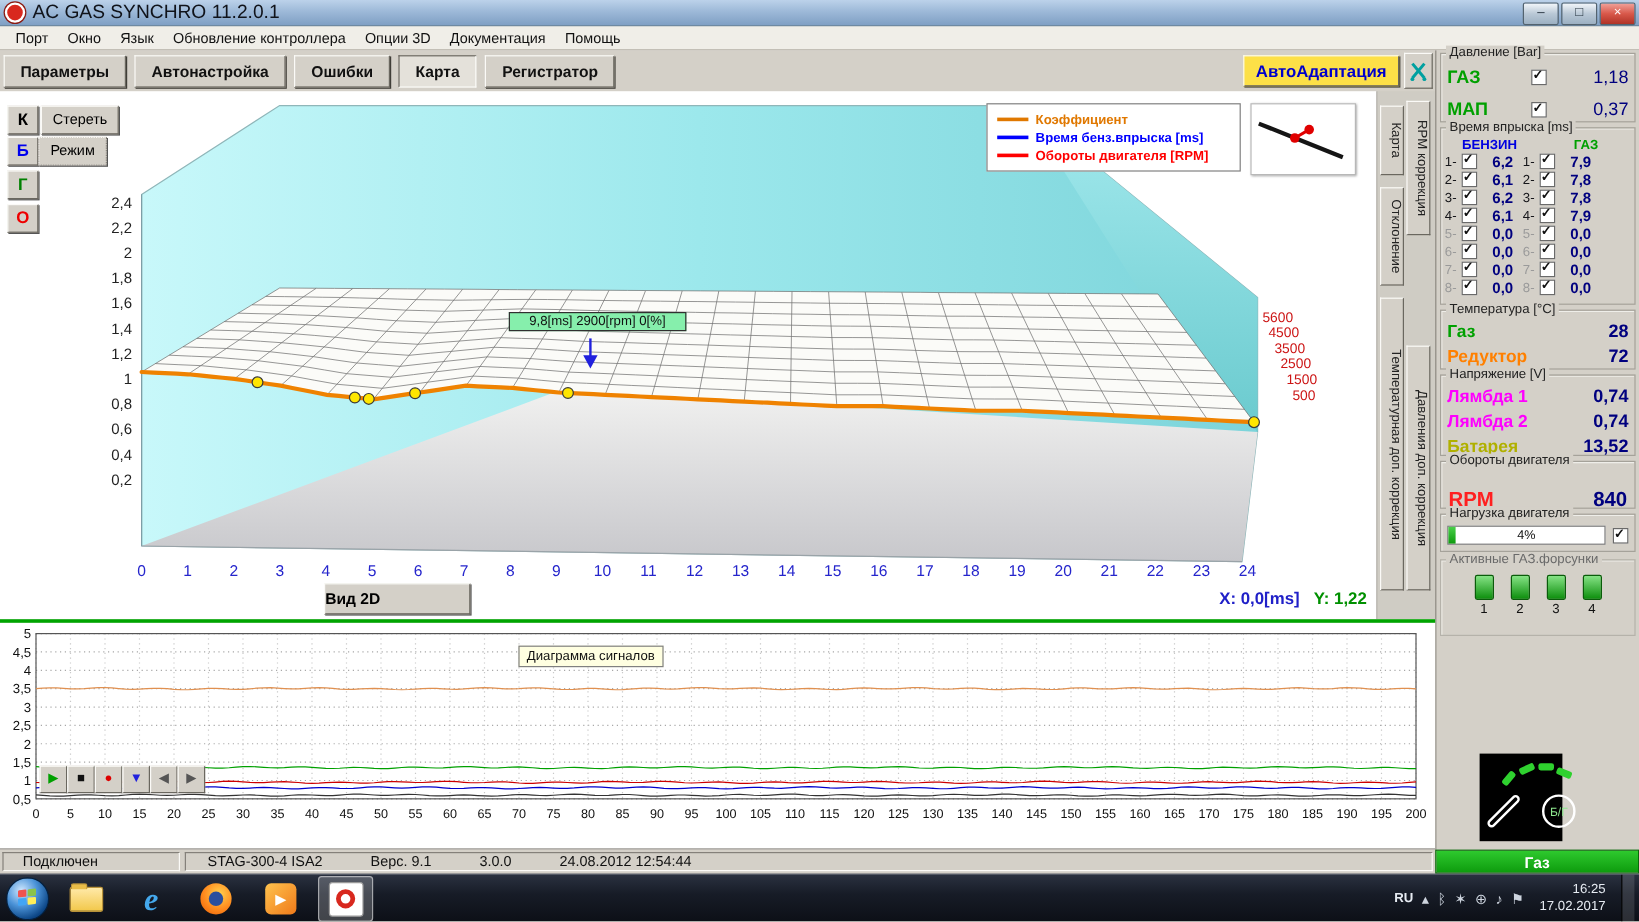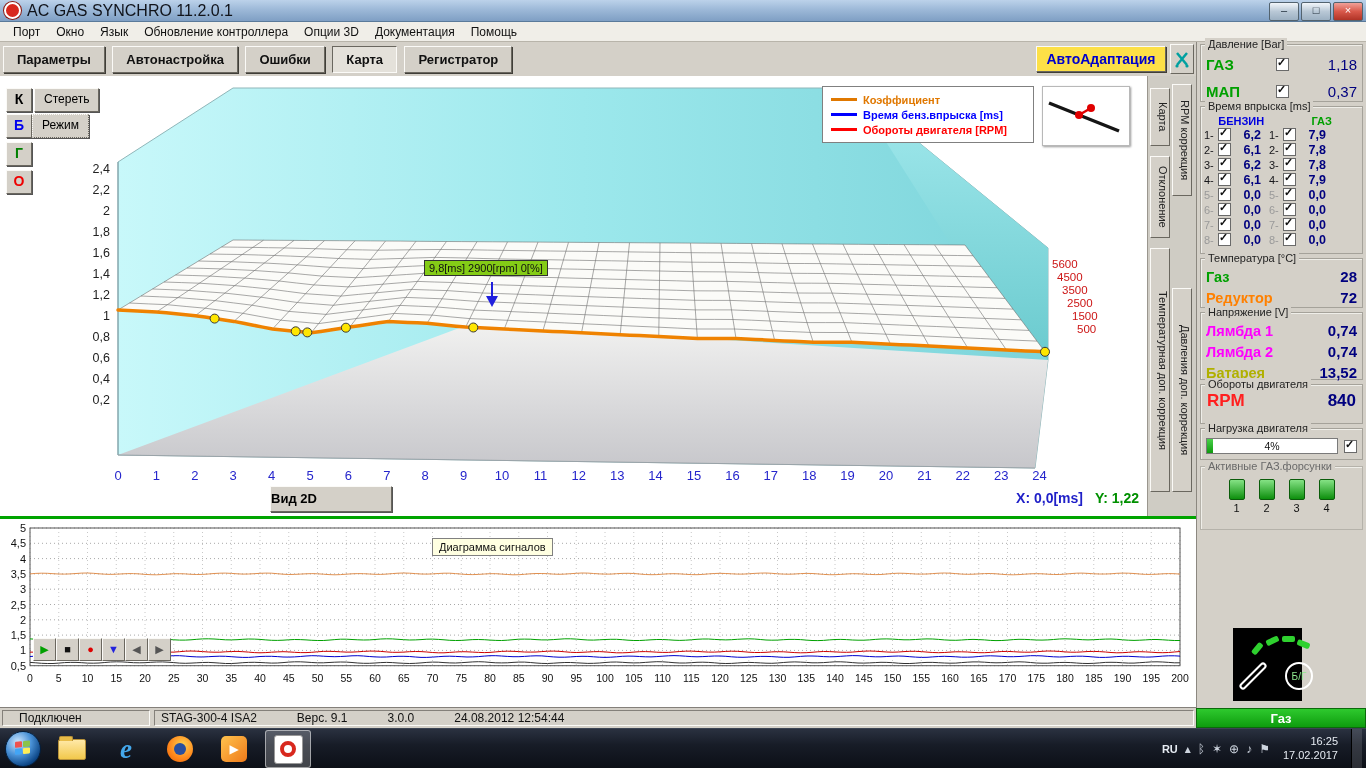--- a/index.html
+++ b/index.html
@@ -23,21 +23,21 @@
   
   .map-area{position:absolute;left:0;top:76px;width:1148px;height:440px;background:#fff;border-right:1px solid #9a968e;box-sizing:border-box;}
   .map-area svg text{font-family:"Liberation Sans",sans-serif;}
   .lbtn{position:absolute;width:24px;height:22px;background:#d4d0c8;border:1px solid;border-color:#fbfaf7 #6a675f #6a675f #fbfaf7;font-weight:bold;font-size:14px;text-align:center;line-height:21px;box-shadow:1px 1px 0 #555;}
   .sbtn{position:absolute;height:22px;background:#d4d0c8;border:1px solid;border-color:#fbfaf7 #6a675f #6a675f #fbfaf7;font-size:12px;text-align:center;line-height:21px;padding:0 9px;box-shadow:1px 1px 0 #555;}
   .legendbox{position:absolute;left:822px;top:10px;width:212px;background:#fff;border:1px solid #808080;padding:5px 8px;box-sizing:border-box;}
   .legrow{display:flex;align-items:center;gap:6px;height:15px;}
   .legline{width:26px;height:3px;display:inline-block;}
   .leglabel{font-size:11px;font-weight:bold;}
   .minimap{position:absolute;left:1042px;top:10px;width:86px;height:58px;background:#fff;border:1px solid #b8b8b8;box-shadow:1px 1px 2px #999;}
-  .maptip{position:absolute;left:424px;top:184px;background:#84cc16;border:1px solid #303030;font-size:11px;padding:1px 4px;color:#111;white-space:nowrap;}
+  .maptip{position:absolute;left:424px;top:184px;background:#86efac;border:1px solid #303030;font-size:11px;padding:1px 16px;color:#111;white-space:nowrap;}
   .view2d{position:absolute;left:270px;top:410px;width:120px;height:24px;background:#d4d0c8;border:1px solid;border-color:#fbfaf7 #6a675f #6a675f #fbfaf7;box-shadow:1px 1px 0 #555;font-size:13px;font-weight:bold;text-align:left;line-height:23px;}
   .readout{position:absolute;right:8px;top:414px;font-size:14px;font-weight:bold;white-space:nowrap;}
   .readout span{margin-left:8px;}
   
   .vtabs{position:absolute;left:1148px;top:76px;width:48px;height:440px;background:#cfccc4;}
   .vtab{position:absolute;width:20px;background:#d4d0c8;border:1px solid;border-color:#fbfaf7 #6a675f #6a675f #fbfaf7;writing-mode:vertical-rl;font-size:11px;color:#222;text-align:center;padding:3px 0;box-sizing:border-box;}
   
   .side-panel{position:absolute;left:1196px;top:42px;width:170px;height:666px;background:#d4d0c8;border-left:1px solid #8c8880;box-sizing:border-box;}
   .group{position:absolute;left:3px;right:3px;border:1px solid #a5a29a;box-shadow:inset 1px 1px 0 #efeee9;}
   .gtitle{position:absolute;top:-7px;left:4px;background:#d4d0c8;padding:0 3px;font-size:11px;color:#222;white-space:nowrap;}
@@ -51,21 +51,21 @@
   .ihdr{display:flex;margin-top:8px;font-size:11px;font-weight:bold;}
   .ihdr span{flex:1;text-align:center;}
   .irow{display:flex;align-items:center;height:15px;padding:0 3px;font-size:11px;}
   .inum{flex:0 0 14px;color:#16161a;}
   .irow.dim .inum{color:#9a9a9a;}
   .ival{flex:0 0 30px;text-align:right;font-size:12.5px;font-weight:bold;color:#00007f;margin-right:8px;}
   .trow{display:flex;align-items:center;height:19px;margin-top:2px;padding:0 5px;}
   .trow:first-of-type{margin-top:8px;}
   .tlabel{font-size:14.5px;font-weight:bold;}
   .tval{font-size:15px;font-weight:bold;color:#00007f;margin-left:auto;}
-  .rpmrow{display:flex;align-items:center;height:24px;margin-top:4px;padding:0 6px;gap:47px;}
+  .rpmrow{display:flex;align-items:center;height:24px;margin-top:20px;padding:0 6px;gap:47px;}
   .rpmlabel{font-size:17px;font-weight:bold;}
   .rpmval{font-size:17px;font-weight:bold;color:#00007f;margin-left:auto;}
   .loadrow{display:flex;align-items:center;margin-top:9px;padding:0 5px;gap:6px;}
   .loadbar{flex:1;height:14px;background:#fff;border:1px solid #7a7a7a;position:relative;}
   .loadfill{position:absolute;left:0;top:0;bottom:0;width:6px;background:linear-gradient(180deg,#49d049,#0f9a0f);}
   .loadtext{position:absolute;left:0;right:0;top:1px;text-align:center;font-size:10.5px;color:#111;}
   .injicons{display:flex;gap:14px;justify-content:center;margin-top:12px;}
   .injcol{display:flex;flex-direction:column;align-items:center;gap:2px;}
   .inj{width:14px;height:19px;background:linear-gradient(180deg,#85e285,#0d8f0d);border:1px solid #0a5c0a;border-radius:2px;}
   .injn{font-size:11px;color:#111;}
@@ -593,21 +593,21 @@
       <div class="tpbtn" style="color: rgb(17, 17, 17);">■</div>
       <div class="tpbtn" style="color: rgb(221, 0, 0);">●</div>
       <div class="tpbtn" style="color: rgb(34, 34, 221);">▼</div>
       <div class="tpbtn" style="color: rgb(85, 85, 85);">◀</div>
       <div class="tpbtn" style="color: rgb(85, 85, 85);">▶</div>
     </div>
   </div>
 
   <div class="statusbar">
     <div class="sseg" style="width:148px;padding-left:16px">Подключен</div>
-    <div class="sseg" style="flex:1;gap:40px;padding-left:6px">
+    <div class="sseg" style="flex:1;gap:40px;padding-left:18px">
       <span>STAG-300-4 ISA2</span>
       <span>Верс. 9.1</span>
       <span>3.0.0</span>
       <span>24.08.2012 12:54:44</span>
     </div>
   </div>
   <div class="fuelbtn">Газ</div>
 
   <div class="taskbar">
     <div class="orb">

